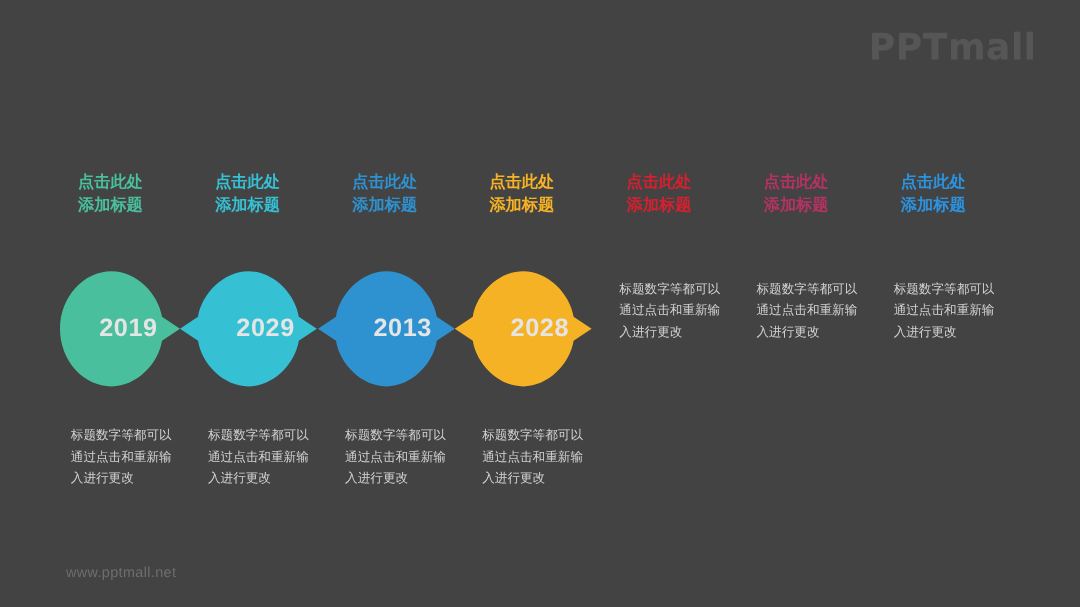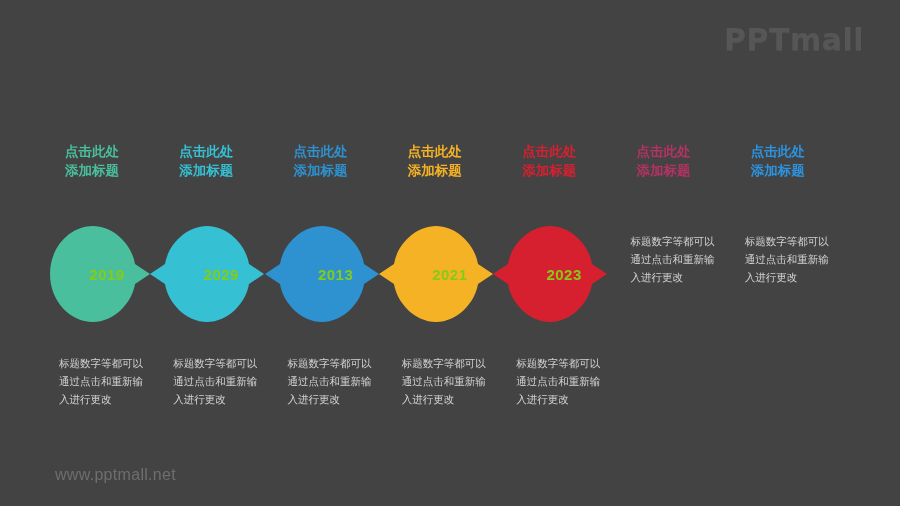--- a/index.html
+++ b/index.html
@@ -29,21 +29,21 @@
     color: #565656;
     text-shadow: 0 1px 0 #4e4e4e;
     user-select: none;
   }
 
   
   .footer {
     position: absolute;
     left: 55px;
     bottom: 22px;
-    font-size: 16px;
+    font-size: 12px;
     color: #6e6e6e;
     letter-spacing: 0.3px;
   }
 
   
   .timeline {
     position: absolute;
     top: 142px;
     left: 50px;
     width: 800px;
@@ -89,23 +89,23 @@
 
   .year {
     position: absolute;
     top: 0;
     left: 0;
     width: 114px;
     height: 96px;
     display: flex;
     align-items: center;
     justify-content: center;
-    font-size: 15px;
+    font-size: 21px;
     font-weight: bold;
-    color: #84cc16;
+    color: #e5e5e5;
     letter-spacing: 0.5px;
     pointer-events: none;
   }
 
   
   .body-text {
     margin-top: 32px;
     margin-left: 9px;
     font-size: 10.5px;
     line-height: 18px;
@@ -164,36 +164,30 @@
 入进行更改</div>
   </div>
 
   <div class="col">
     <div class="title" style="color: rgb(246, 178, 37);">点击此处
 添加标题</div>
     <div class="shape-wrap">
       <svg class="shape-svg" viewBox="0 0 143 96" preserveAspectRatio="none">
         <path d="M57 0 C78 0 96 19 99 38 L114 48 L99 58 C96 77 78 96 57 96 C36 96 18 77 15 58 L0 48 L15 38 C18 19 36 0 57 0 Z" fill="#f6b225"></path>
       </svg>
-      <div class="year">2021</div>
+      <div class="year">2028</div>
     </div>
     <div class="body-text">标题数字等都可以
 通过点击和重新输
 入进行更改</div>
   </div>
 
   <div class="col">
     <div class="title" style="color: rgb(215, 32, 47);">点击此处
 添加标题</div>
-    <div class="shape-wrap">
-      <svg class="shape-svg" viewBox="0 0 143 96" preserveAspectRatio="none">
-        <path d="M57 0 C78 0 96 19 99 38 L114 48 L99 58 C96 77 78 96 57 96 C36 96 18 77 15 58 L0 48 L15 38 C18 19 36 0 57 0 Z" fill="#d7202f"></path>
-      </svg>
-      <div class="year">2023</div>
-    </div>
     <div class="body-text">标题数字等都可以
 通过点击和重新输
 入进行更改</div>
   </div>
 
   <div class="col">
     <div class="title" style="color: rgb(181, 50, 99);">点击此处
 添加标题</div>
     <div class="body-text">标题数字等都可以
 通过点击和重新输

